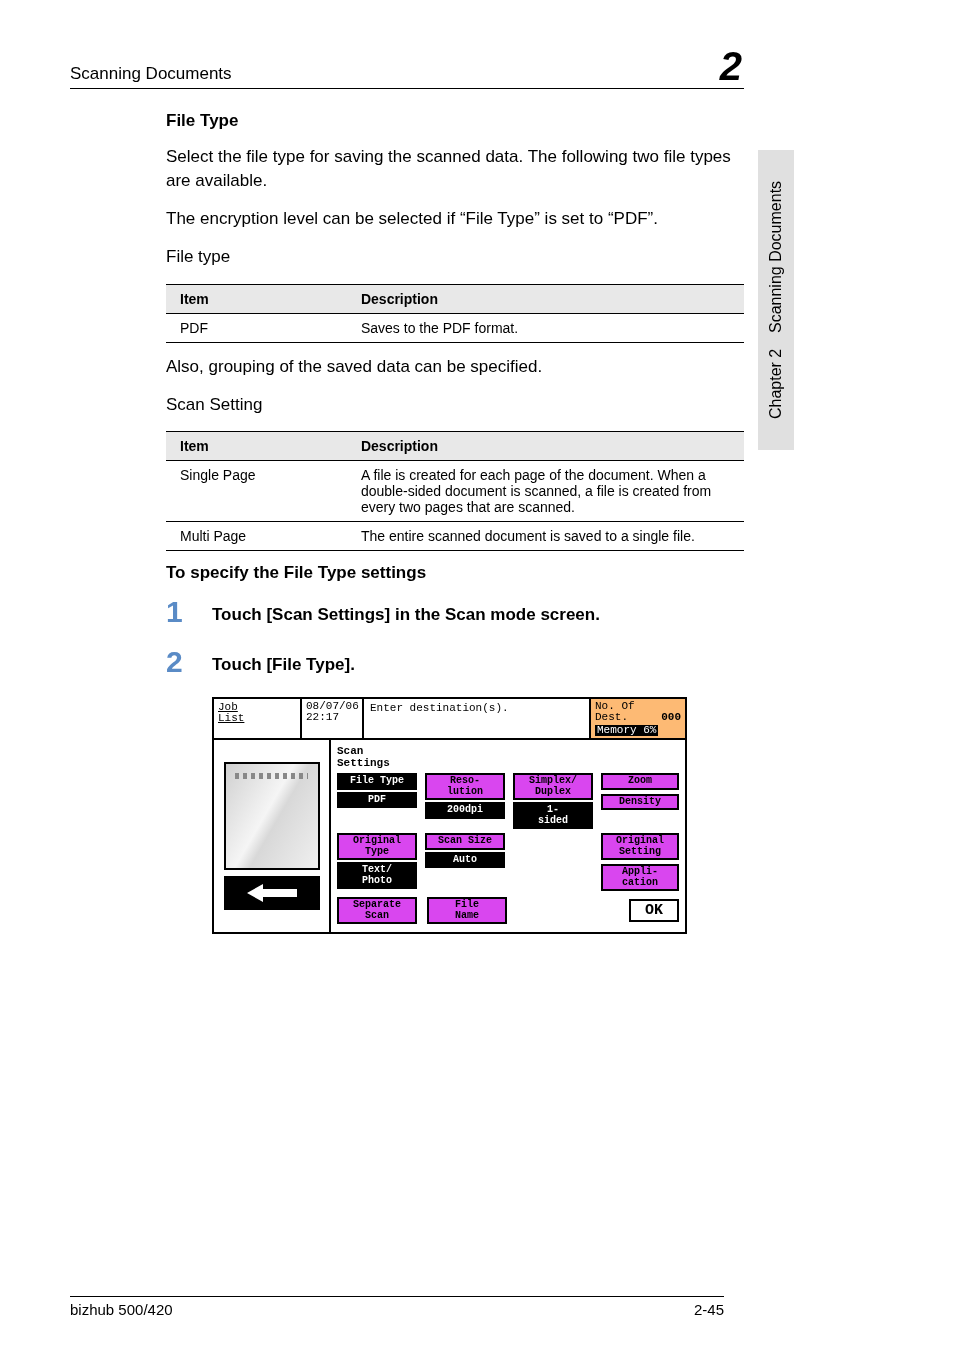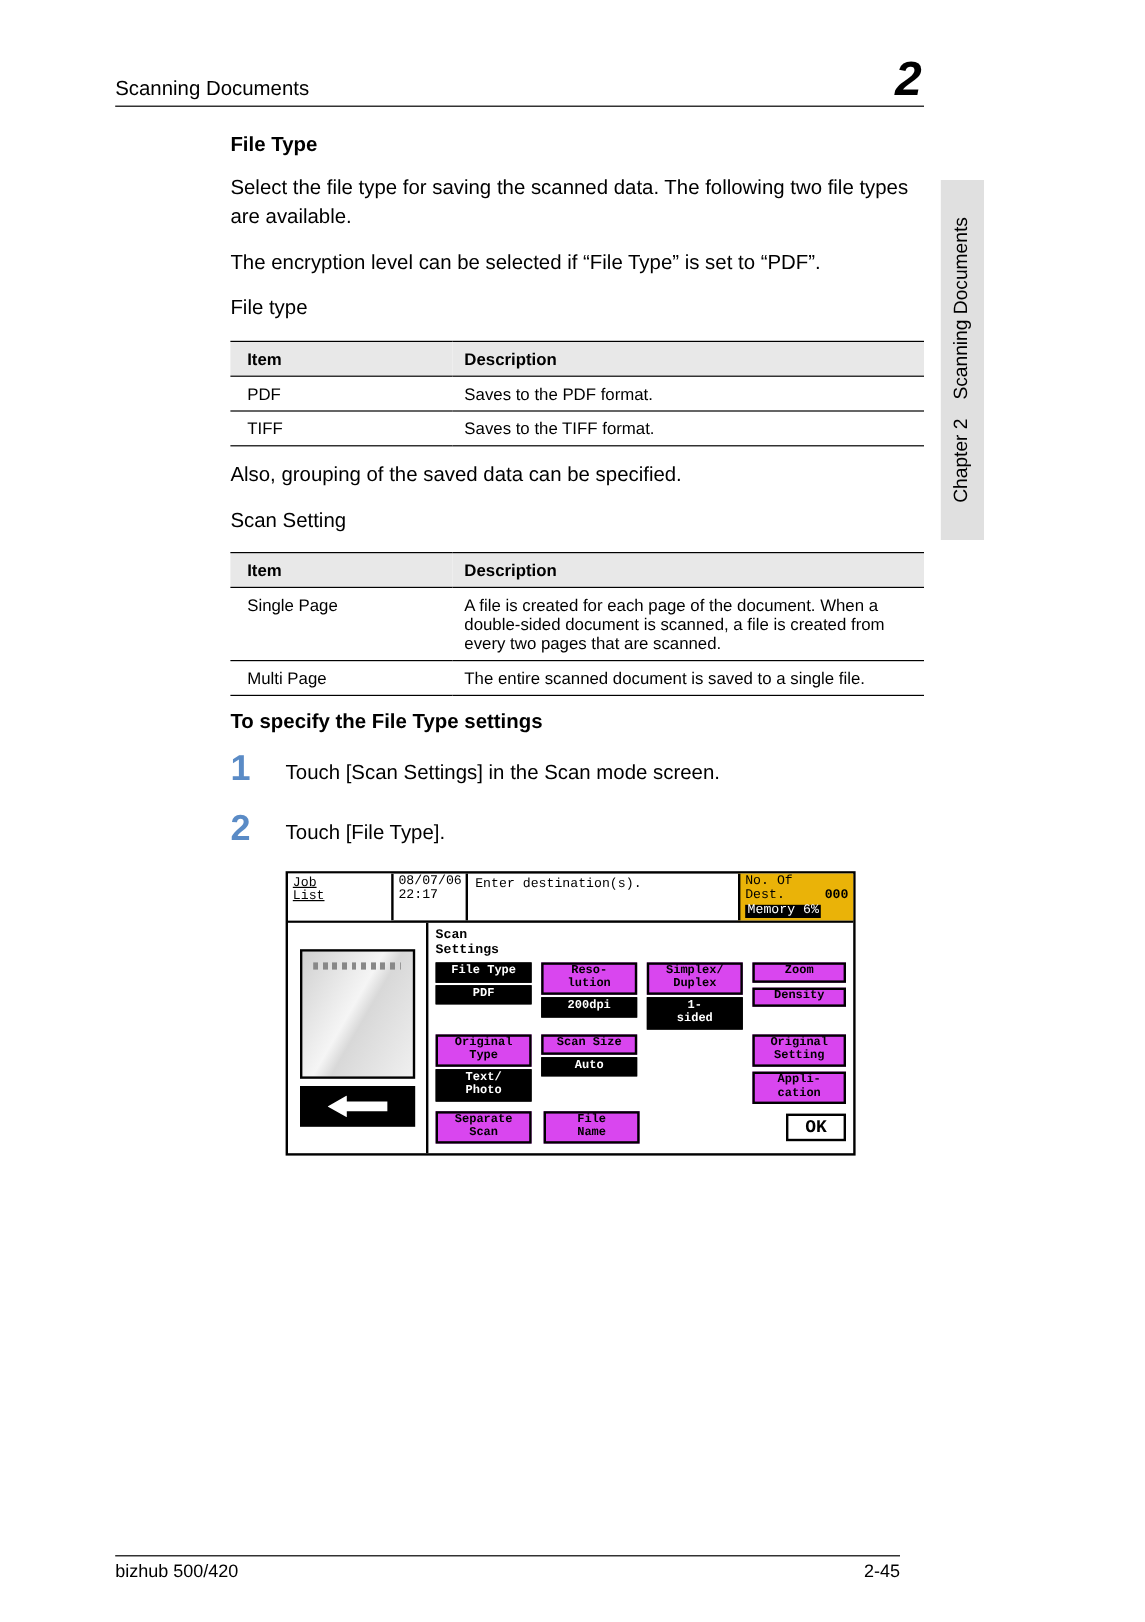--- a/index.html
+++ b/index.html
@@ -1,43 +1,43 @@
 <!DOCTYPE html>
 <html><head>
 <meta charset="utf-8">
 <style>
   * { box-sizing: border-box; margin: 0; padding: 0; }
   html, body { width: 954px; height: 1352px; font-family: Arial, Helvetica, sans-serif; background: #fff; color: #000; }
-  .page { position: relative; width: 794px; height: 1352px; padding: 48px 50px 40px 70px; margin-left: 26px; }
+  .page { position: relative; width: 794px; height: 1352px; padding: 48px 50px 40px 70px; }
   
   .hdr { display: flex; align-items: flex-end; justify-content: space-between; border-bottom: 1px solid #000; padding-bottom: 4px; margin-bottom: 22px; }
   .hdr .breadcrumb { font-size: 17px; }
   .hdr .chapnum { font-family: Arial, sans-serif; font-weight: bold; font-style: italic; font-size: 40px; line-height: 0.9; padding-right: 2px; }
   
   .sidetab { position: absolute; top: 150px; right: 0; width: 36px; height: 300px; background: #e0e0e0; display: flex; align-items: center; justify-content: center; writing-mode: vertical-rl; transform: rotate(180deg); font-size: 16px; }
   .sidetab .chp { margin-bottom: 16px; }
   
   .content { padding-left: 96px; }
   h3.sub { font-size: 17px; font-weight: bold; margin: 6px 0 14px 0; }
   p.body { font-size: 17px; line-height: 1.42; margin-bottom: 14px; }
   table.tbl { width: 100%; border-collapse: collapse; margin-bottom: 12px; font-size: 14px; }
   table.tbl th { background: #e8e8e8; font-weight: bold; text-align: left; padding: 6px 10px; border-top: 1px solid #000; border-bottom: 1px solid #000; }
   table.tbl td { padding: 6px 10px; border-bottom: 1px solid #000; vertical-align: top; }
   table.tbl th:first-child, table.tbl td:first-child { width: 32%; padding-left: 14px; }
   .step { display: flex; margin: 14px 0 20px 0; }
   .step .num { width: 46px; font-size: 30px; font-weight: bold; color: #5a8bc6; font-family: Arial, sans-serif; line-height: 1; }
-  .step .txt { flex: 1; font-size: 17px; padding-top: 8px; }
+  .step .txt { flex: 1; font-size: 17px; padding-top: 8px; font-weight: bold; }
   
   .shot { margin-left: 46px; width: 475px; border: 2px solid #000; background: #fff; font-family: "Courier New", monospace; font-size: 11px; color: #000; }
   .shot .topbar { display: flex; align-items: stretch; border-bottom: 2px solid #000; }
   .shot .topbar .jl { width: 88px; border-right: 2px solid #000; padding: 3px 4px; background: #fff; line-height: 1.05; }
   .shot .topbar .jl .u { text-decoration: underline; display: inline-block; }
   .shot .topbar .dt { width: 62px; border-right: 2px solid #000; text-align: left; padding: 2px 4px; line-height: 1.05; }
   .shot .topbar .tt { flex: 1; padding: 3px 6px; }
-  .shot .topbar .st { width: 96px; border-left: 2px solid #000; padding: 2px 4px; background: #eab308; line-height: 1.05; }
+  .shot .topbar .st { width: 96px; border-left: 2px solid #000; padding: 2px 4px; background: #fdba74; line-height: 1.05; }
   .shot .topbar .st .mem { background: #000; color: #fff; padding: 0 2px; display: inline-block; margin-top: 1px; }
   .shot .mainrow { display: flex; }
   .shot .preview { width: 118px; border-right: 2px solid #000; padding: 6px; display: flex; flex-direction: column; align-items: center; justify-content: center; }
   .shot .preview .pbox { width: 96px; height: 108px; border: 2px solid #000; background: linear-gradient(120deg,#d0d0d0 0%, #f5f5f5 45%, #d8d8d8 55%, #f0f0f0 100%); position: relative; margin-bottom: 6px; }
   .shot .preview .pbox::after { content: ""; position: absolute; top: 8%; left: 10%; right: 10%; height: 6px; background: repeating-linear-gradient(90deg,#888 0 4px, transparent 4px 8px); }
   .shot .preview .arrowbox { width: 96px; height: 34px; background: #000; display: flex; align-items: center; justify-content: center; }
   .shot .preview .arrowbox svg { fill: #fff; }
   .shot .panel { flex: 1; padding: 6px 6px 8px 6px; font-weight: bold; }
   .shot .ssLabel { font-size: 11px; margin-bottom: 4px; line-height: 1.05; }
   .shot .gridrow { display: flex; gap: 8px; margin-bottom: 4px; align-items: flex-start; }
@@ -78,24 +78,20 @@
     <table class="tbl">
       <tbody>
           <tr>
         <th>Item</th>
         <th>Description</th>
       </tr>
       <tr>
         <td>PDF</td>
         <td>Saves to the PDF format.</td>
       </tr>
-      <tr>
-        <td>TIFF</td>
-        <td>Saves to the TIFF format.</td>
-      </tr>
     </tbody>
       </table>
 
     <p class="body">Also, grouping of the saved data can be specified.</p>
     <p class="body">Scan Setting</p>
 
     <table class="tbl">
       <tbody>
           <tr>
         <th>Item</th>

